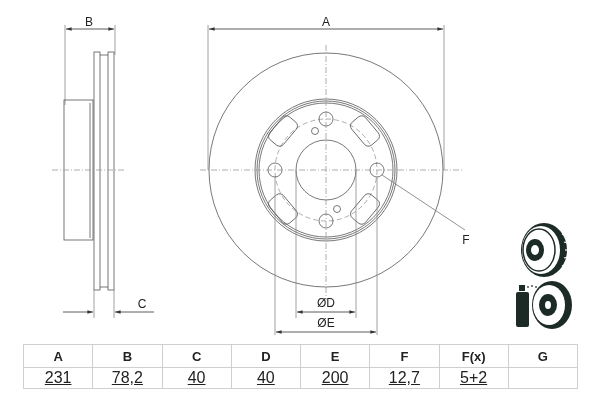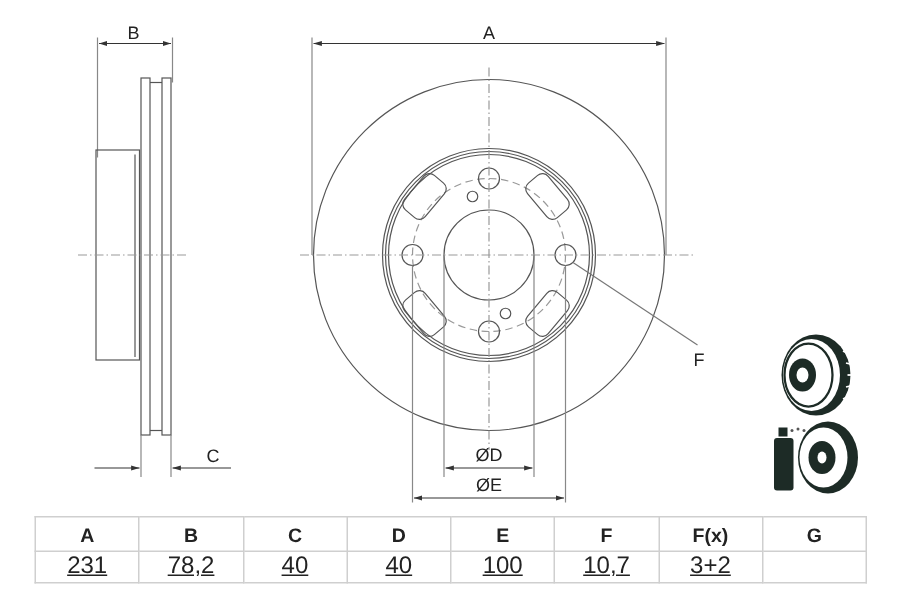--- a/index.html
+++ b/index.html
@@ -133,19 +133,19 @@
       <th>F(x)</th>
       <th>G</th>
     </tr>
   </thead>
   <tbody>
     <tr>
       <td>231</td>
       <td>78,2</td>
       <td>40</td>
       <td>40</td>
-      <td>100</td>
-      <td>10,7</td>
-      <td>3+2</td>
+      <td>200</td>
+      <td>12,7</td>
+      <td>5+2</td>
       <td></td>
     </tr>
   </tbody>
 </table>
 
 </body></html>

